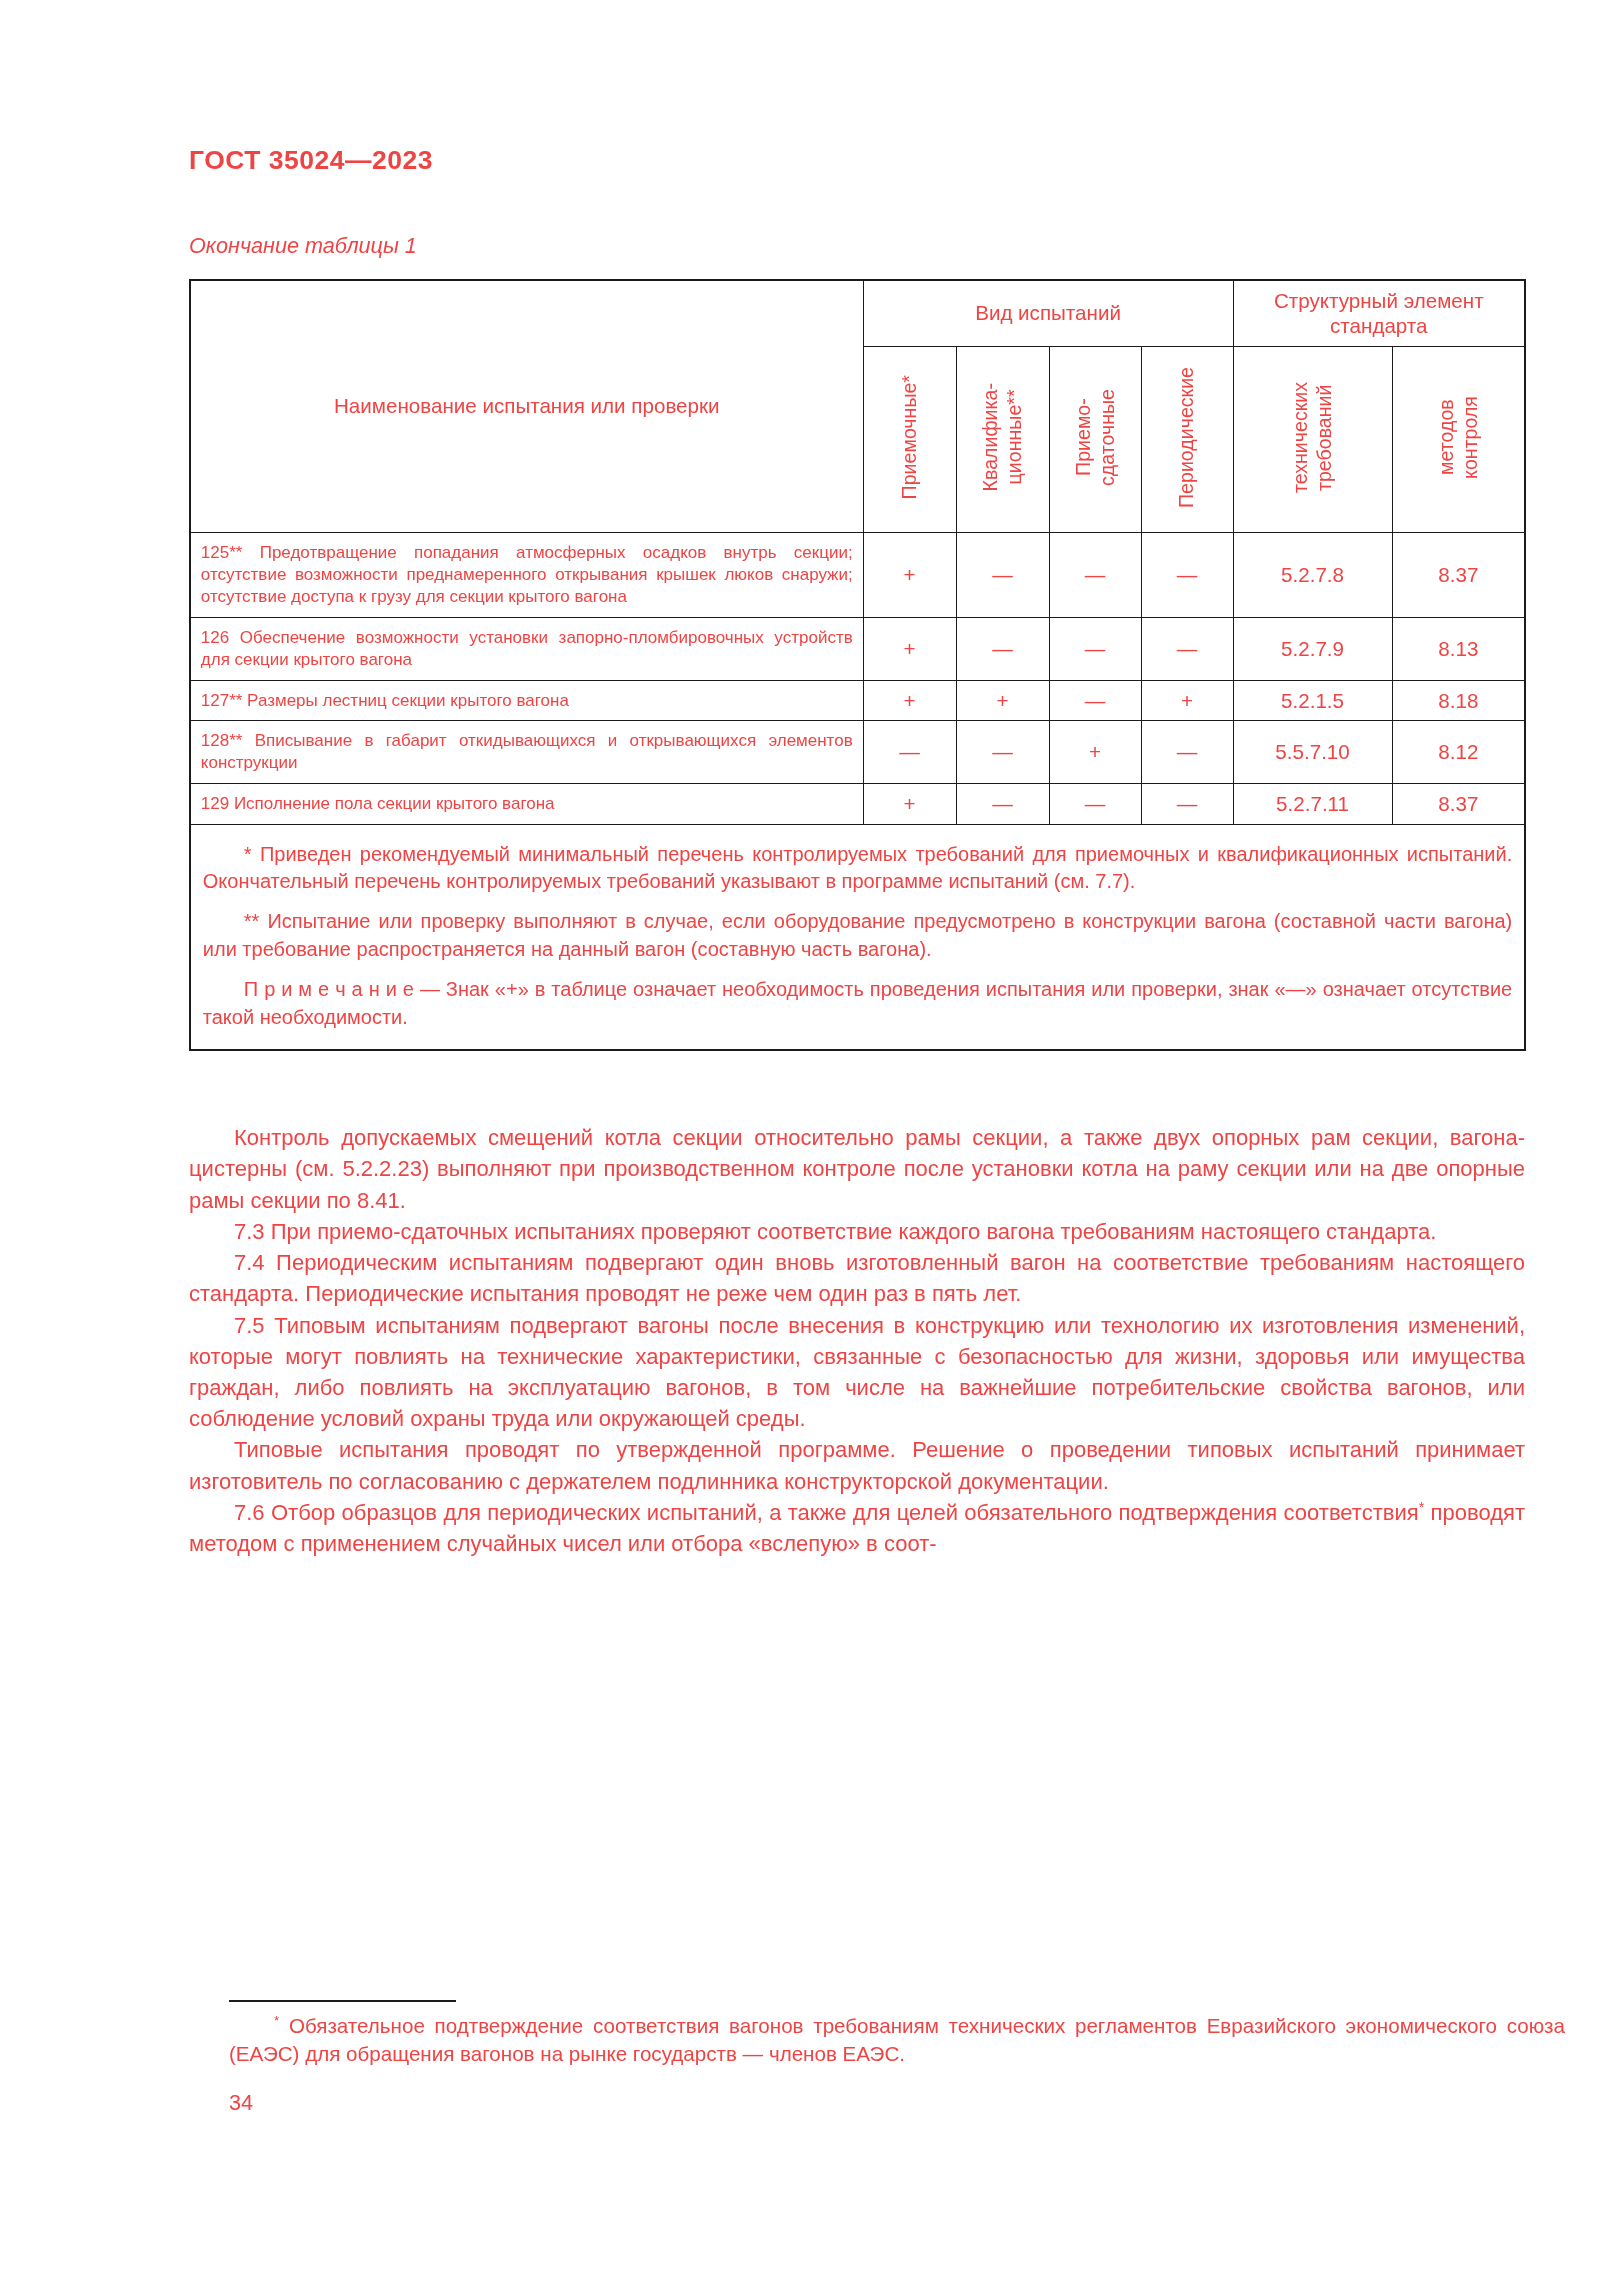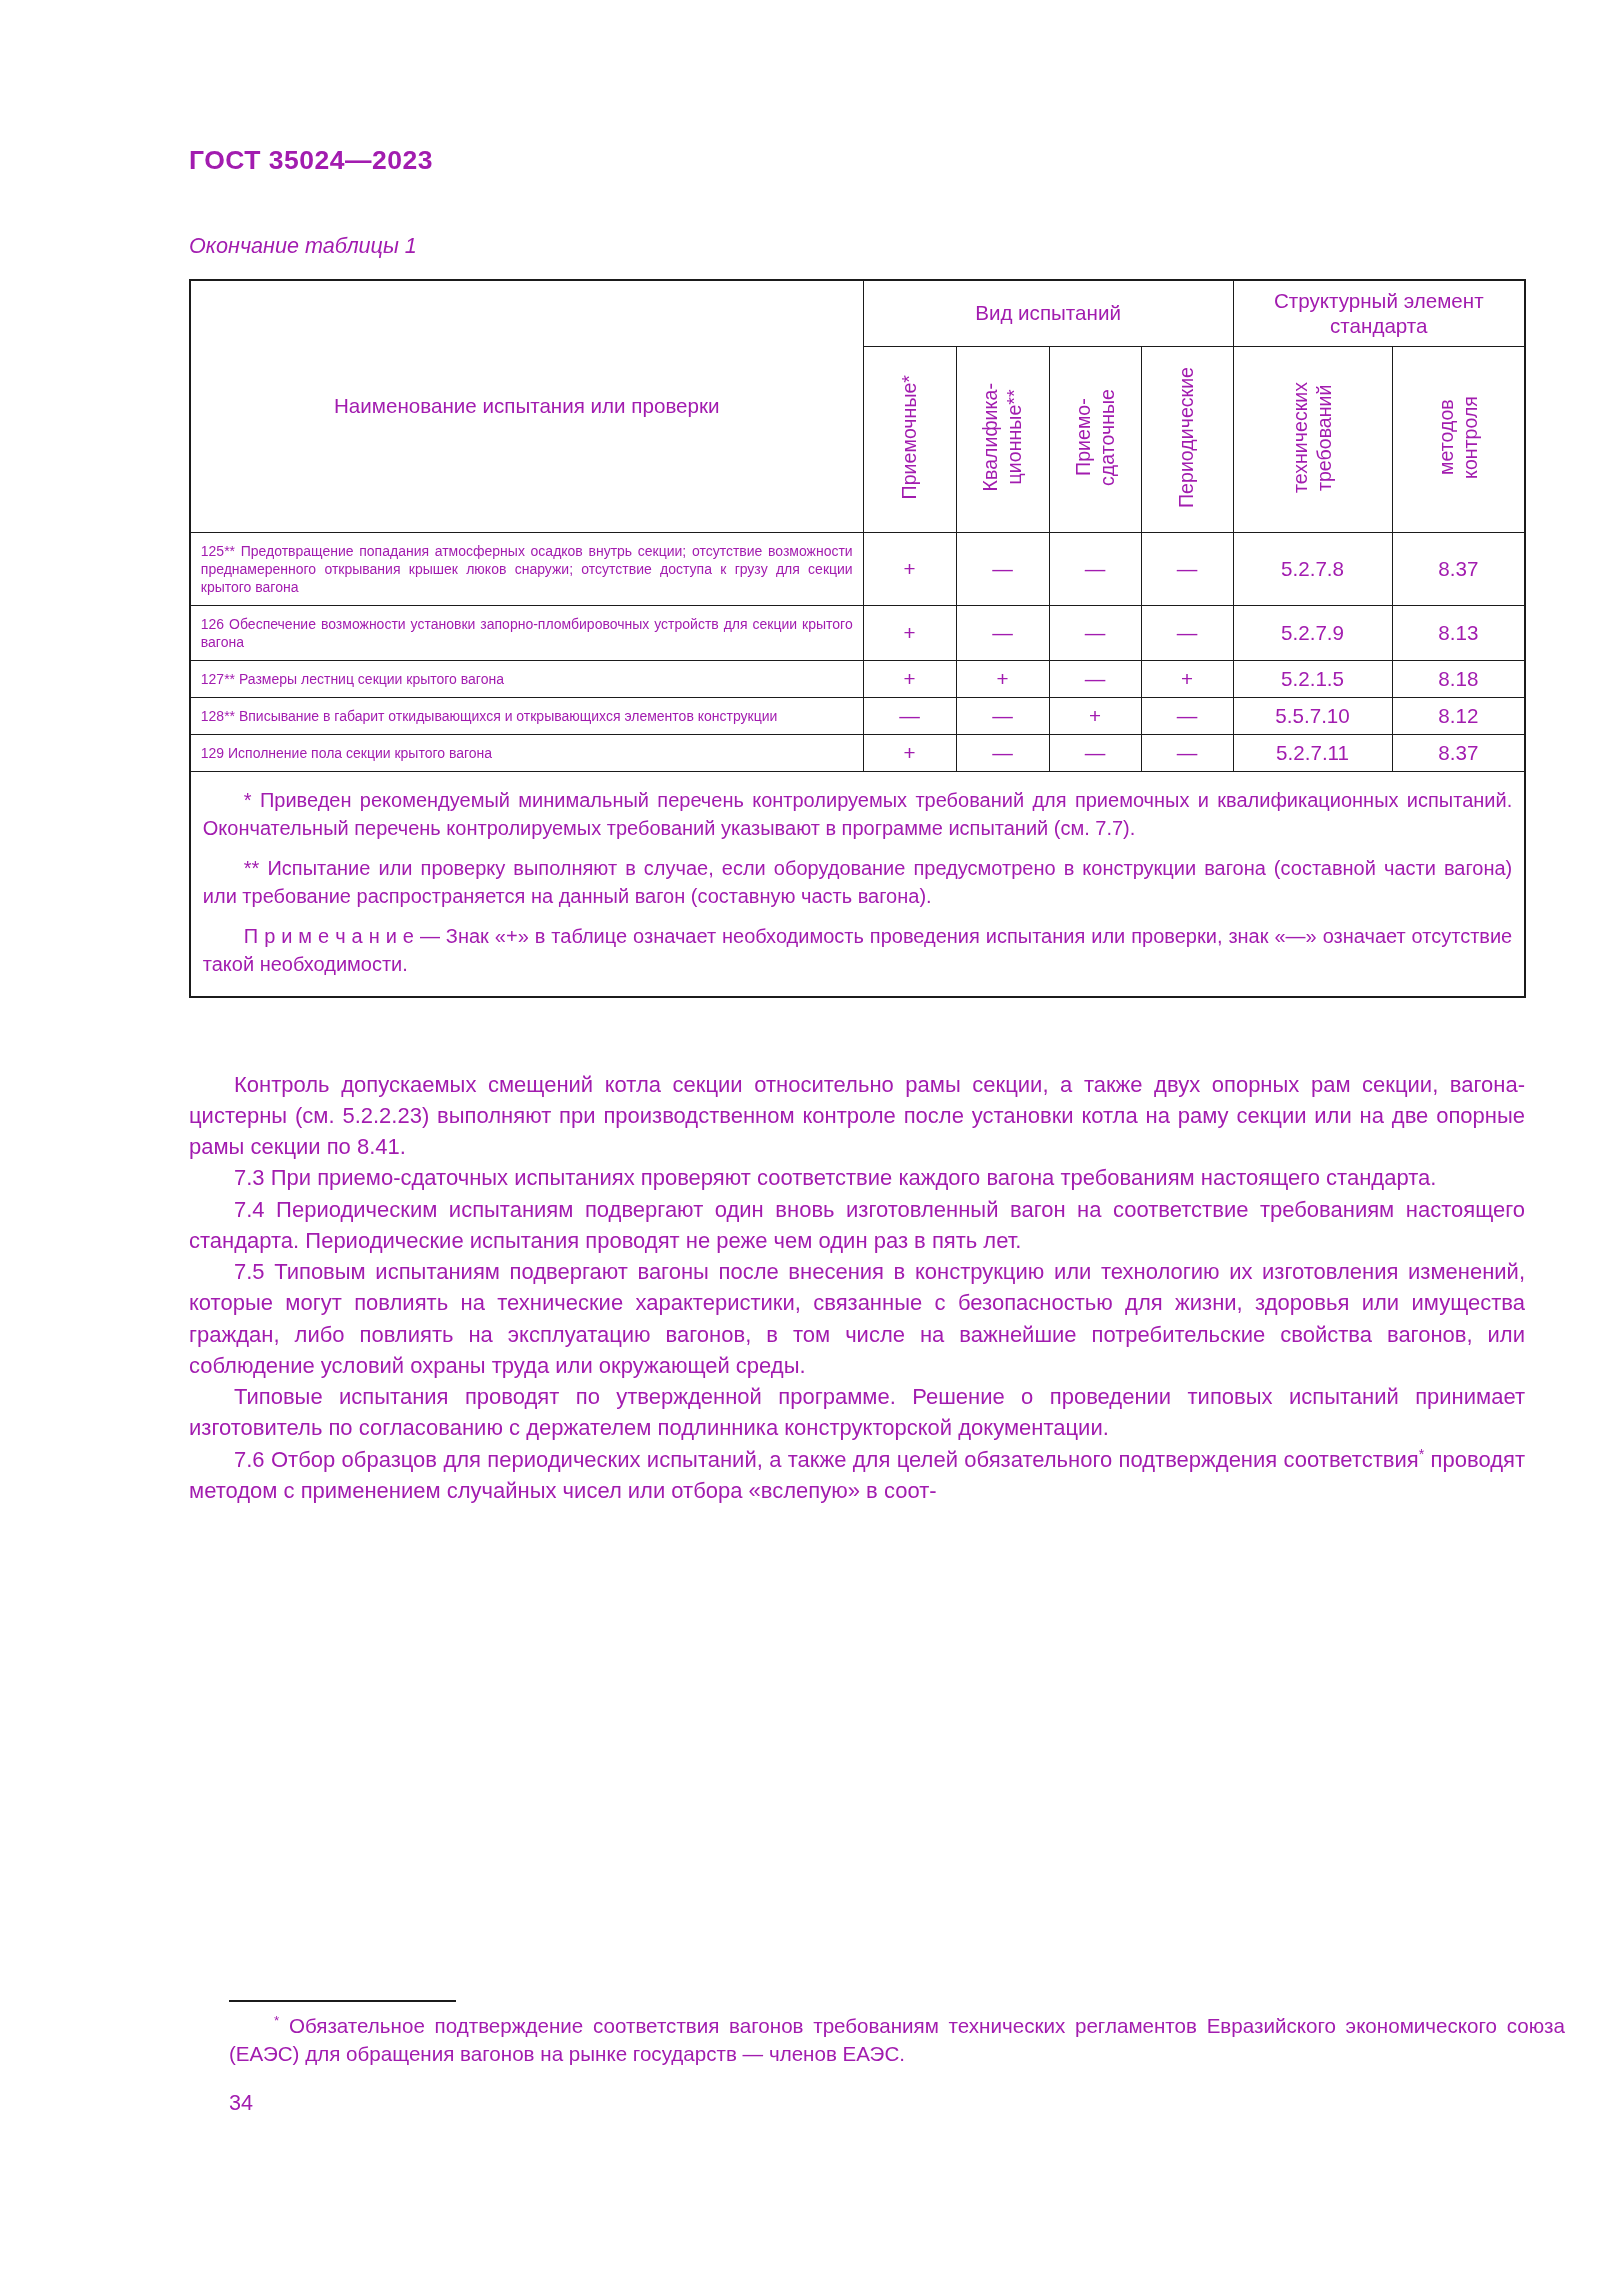--- a/index.html
+++ b/index.html
@@ -3,21 +3,21 @@
 <meta charset="utf-8">
 <style>
   * { margin: 0; padding: 0; box-sizing: border-box; }
   html, body { background: #ffffff; }
   .page {
     position: relative;
     width: 1621px;
     height: 2293px;
     background: #ffffff;
     font-family: "Liberation Sans", sans-serif;
-    color: #a21caf;
+    color: #ef4444;
     overflow: hidden;
   }
   .content {
     position: absolute;
     left: 189px;
     top: 145px;
     width: 1336px;
   }
   .doc-number {
     font-weight: bold;
@@ -65,21 +65,21 @@
   .vtext {
     writing-mode: vertical-rl;
     transform: rotate(180deg);
     white-space: pre-line;
     font-size: 19.6px;
     line-height: 1.2;
     display: inline-block;
     text-align: center;
   }
   .name-td {
-    font-size: 14px;
+    font-size: 17px;
     text-align: justify;
     vertical-align: middle;
     padding: 8.8px 9.8px;
     line-height: 1.3;
   }
   .val-td {
     font-size: 20.6px;
     text-align: center;
     vertical-align: middle;
     padding: 3.9px 2px;

